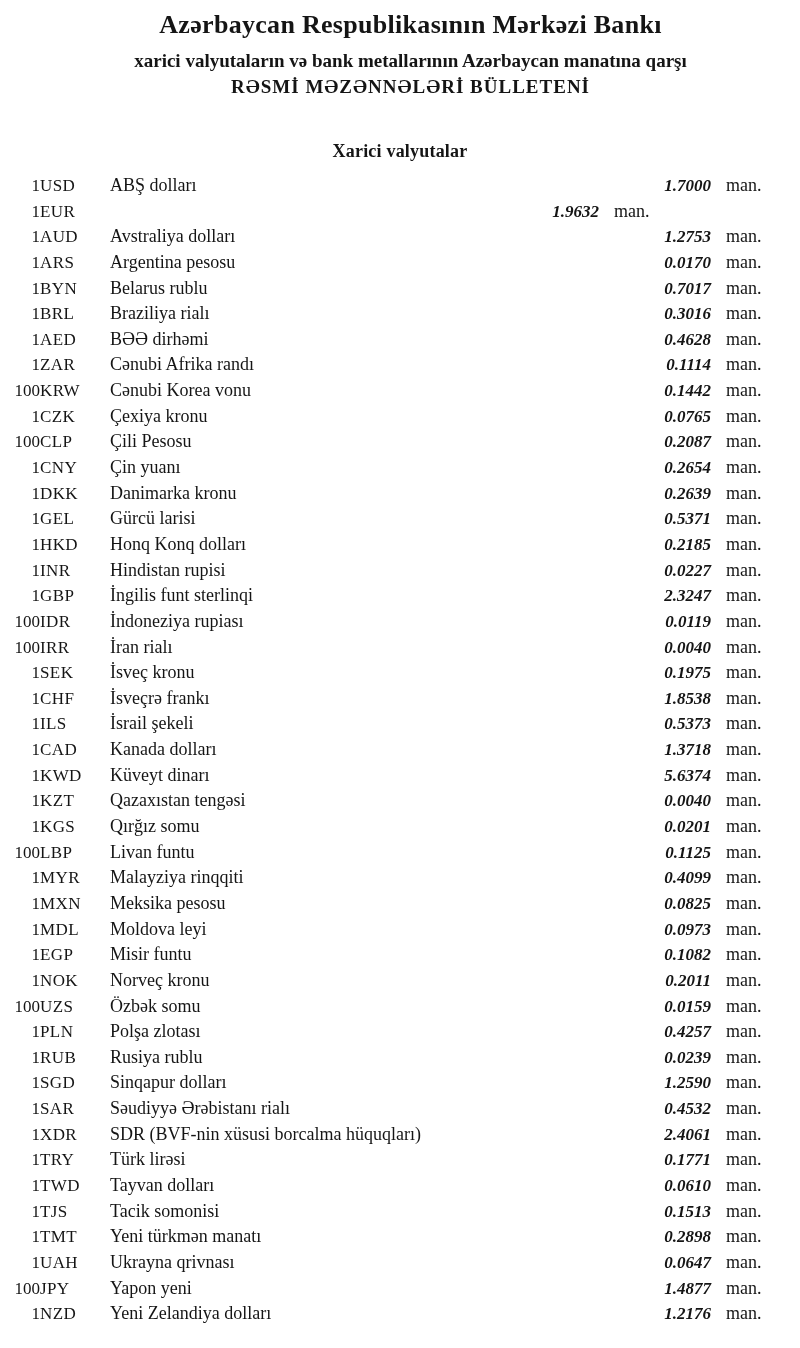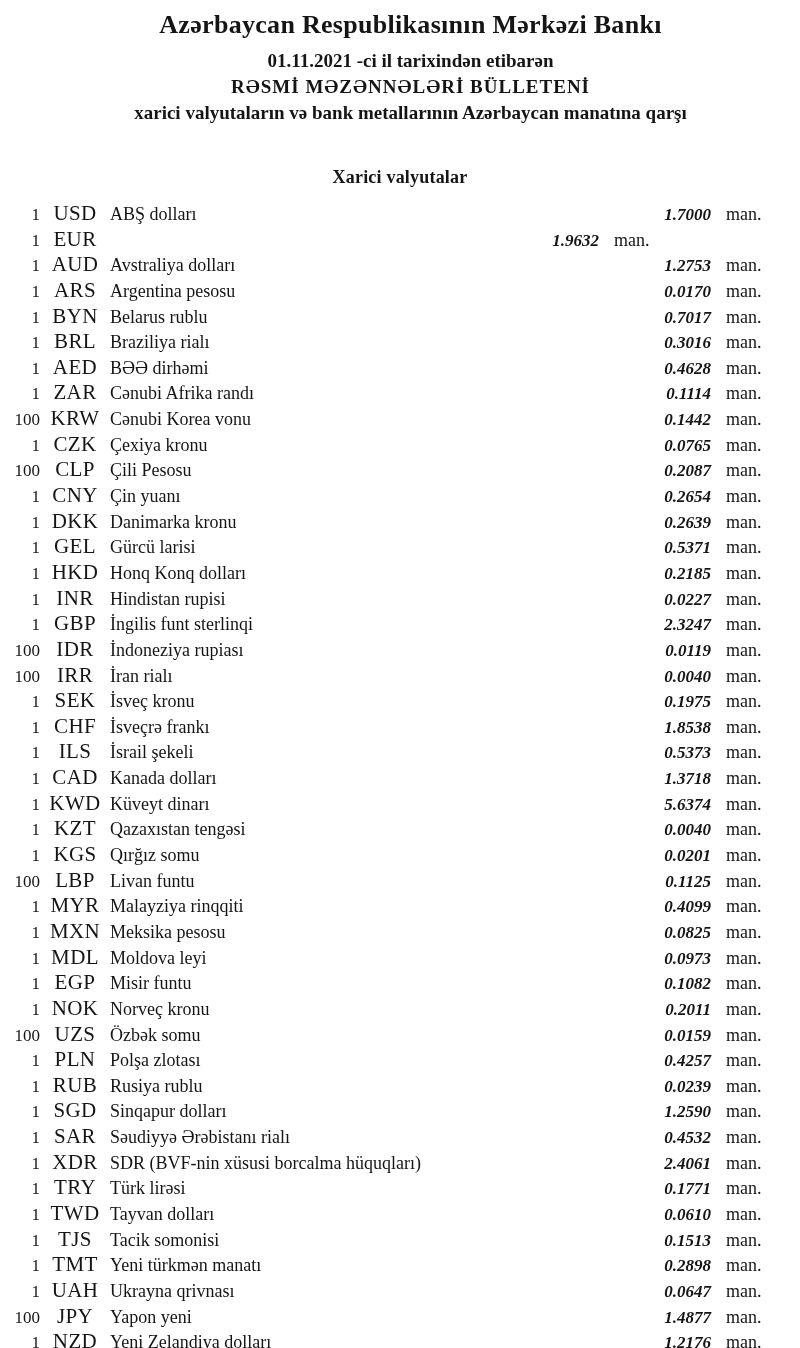--- a/index.html
+++ b/index.html
@@ -49,22 +49,21 @@
     display: grid;
     grid-template-columns: 40px 70px 1fr 112px 44px;
     align-items: baseline;
     height: 25.65px;
   }
   .nominal {
     text-align: right;
     font-size: 17px;
   }
   .code {
-    text-align: center;
-    font-size: 21px;
+    font-size: 17px;
     letter-spacing: 0.4px;
   }
   .name {
     font-size: 18px;
     white-space: nowrap;
     overflow: hidden;
   }
   .rate {
     text-align: right;
     font-weight: bold;
@@ -76,23 +75,22 @@
   .unit {
     font-size: 18px;
   }
 </style>
 </head>
 <body>
 
 <div class="page">
   <header>
     <div class="title">Azərbaycan Respublikasının Mərkəzi Bankı</div>
-    <div class="subline">01.11.2021 -ci il tarixindən etibarən</div>
+    <div class="subline">xarici valyutaların və bank metallarının Azərbaycan manatına qarşı</div>
     <div class="subline caps">RƏSMİ MƏZƏNNƏLƏRİ BÜLLETENİ</div>
-    <div class="subline">xarici valyutaların və bank metallarının Azərbaycan manatına qarşı</div>
   </header>
 
   <div class="section-title">Xarici valyutalar</div>
 
   <div class="rates" id="rates">
   <div class="row">
     <span class="nominal">1</span>
     <span class="code">USD</span>
     <span class="name">ABŞ dolları</span>
     <span class="rate">1.7000</span>

